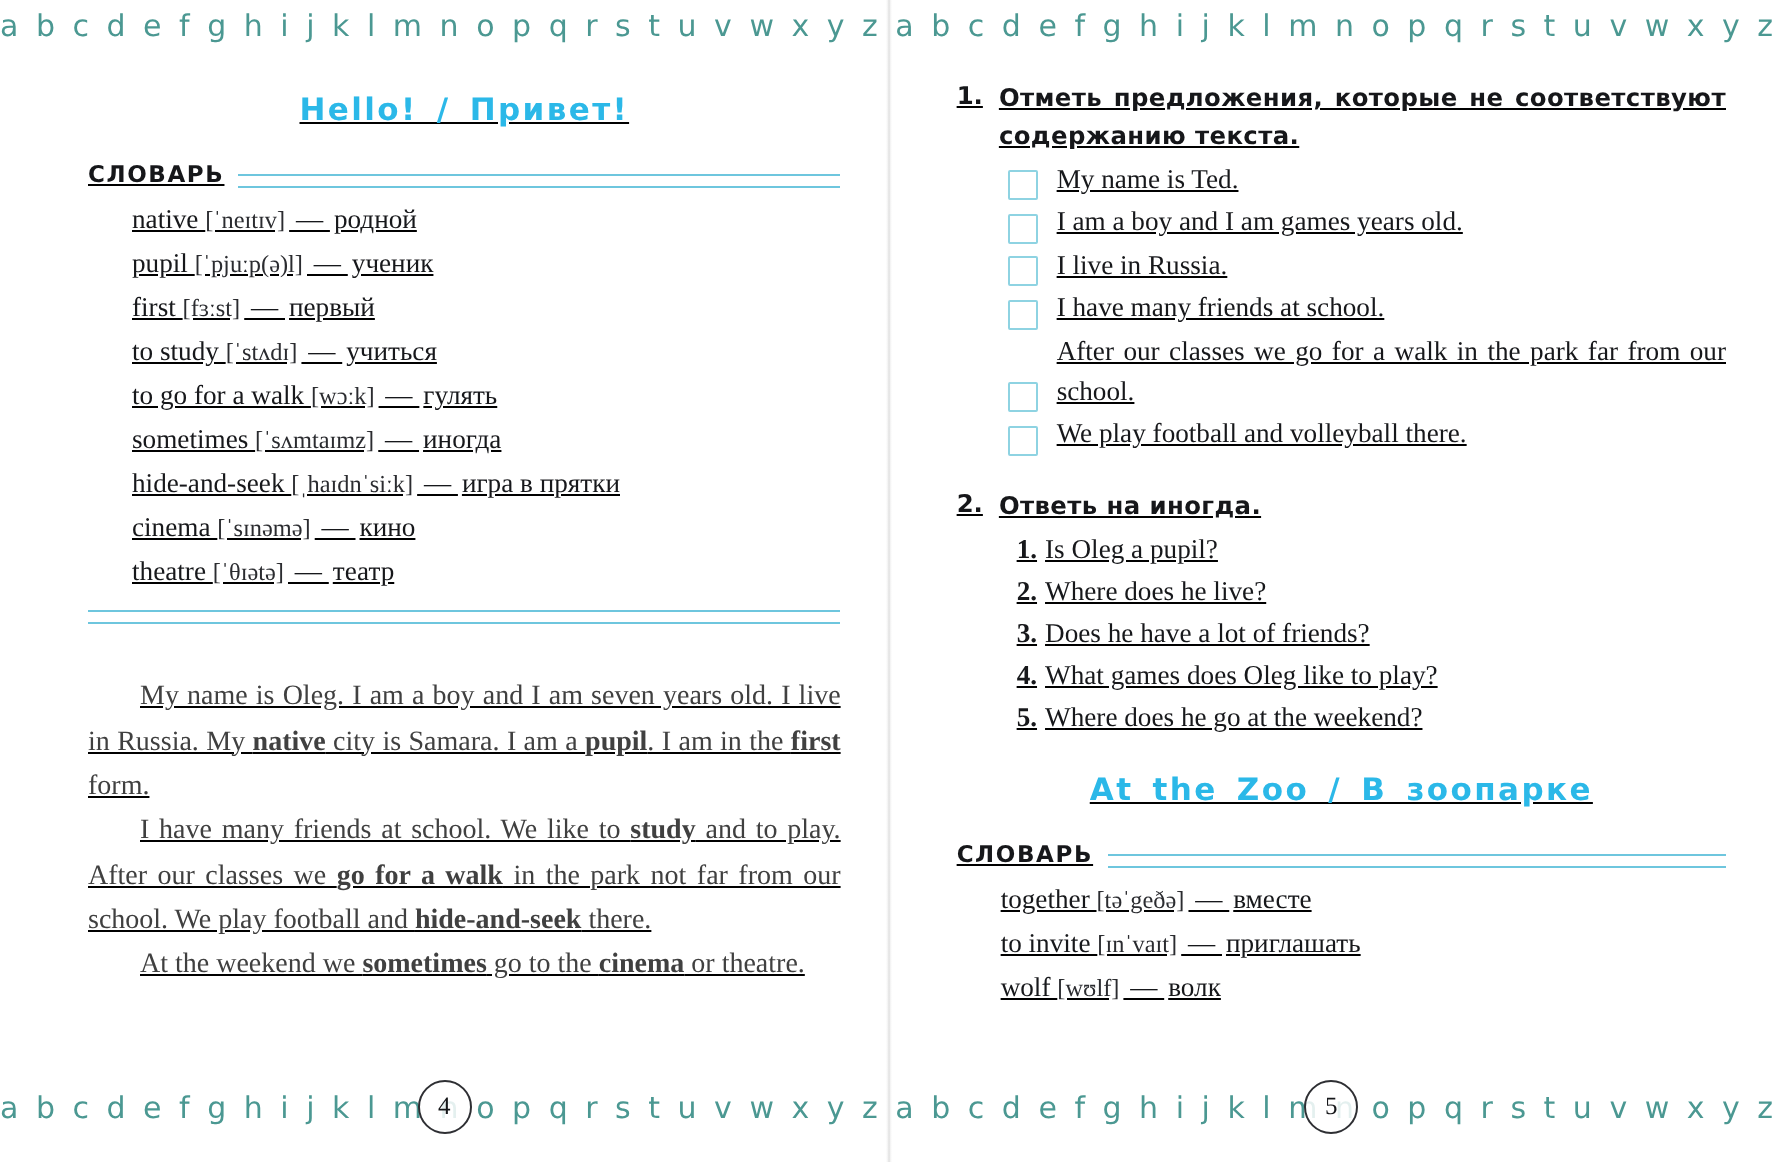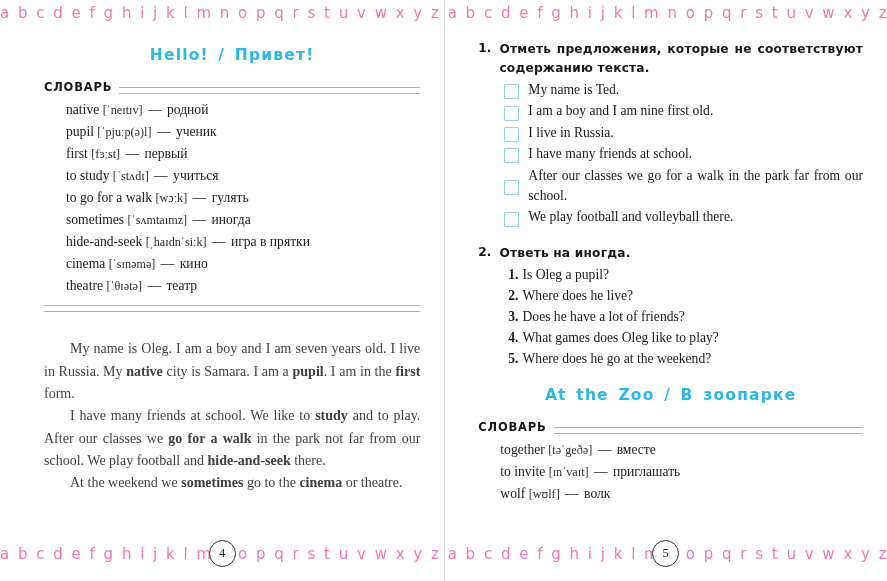--- a/index.html
+++ b/index.html
@@ -19,21 +19,21 @@
     display: flex;
     background: #ffffff;
   }
 
   
   .deco-band {
     position: absolute;
     left: 0; right: 0;
     height: 32px;
     overflow: hidden;
-    color: #ec4899;
+    color: #0f766e;
     font-family: "DejaVu Sans", sans-serif;
     font-size: 15px;
     white-space: nowrap;
     letter-spacing: 2px;
     opacity: .75;
     user-select: none;
     pointer-events: none;
   }
   .deco-band.top { top: 4px; }
   .deco-band.bottom { bottom: 4px; }
@@ -51,20 +51,21 @@
       rgba(0,0,0,0.05) 70%,
       rgba(0,0,0,0.00) 100%);
     pointer-events: none;
   }
 
   .page {
     width: 518px;
     height: 581px;
     position: relative;
     box-sizing: border-box;
+    text-decoration: underline;
   }
   .page-left  { padding: 40px 24px 0 44px; }
   .page-right { padding: 40px 24px 0 34px; }
 
   
   .section-title {
     color: #2bb8e8;
     font-family: "DejaVu Sans", sans-serif;
     font-weight: bold;
     font-size: 15.5px;
@@ -165,21 +166,21 @@
     flex: 1;
   }
 
   .check-list {
     margin: 3px 0 0 0;
     padding: 0 0 0 26px;
     list-style: none;
   }
   .check-list li {
     display: flex;
-    align-items: center;
+    align-items: flex-end;
     gap: 9px;
     margin-bottom: 1px;
   }
   .checkbox {
     width: 13px; height: 13px;
     border: 1.4px solid #8ed3e2;
     background: #ffffff;
     flex: none;
     margin-top: 3px;
     border-radius: 1px;
@@ -285,21 +286,21 @@
         <span class="ex-num">1.</span>
         <span class="ex-instruction">Отметь предложения, которые не соответствуют содержанию текста.</span>
       </div>
       <ul class="check-list" id="checklist">
           <li>
             <span class="checkbox"></span>
             <span class="check-text">My name is Ted.</span>
           </li>
           <li>
             <span class="checkbox"></span>
-            <span class="check-text">I am a boy and I am nine first old.</span>
+            <span class="check-text">I am a boy and I am games years old.</span>
           </li>
           <li>
             <span class="checkbox"></span>
             <span class="check-text">I live in Russia.</span>
           </li>
           <li>
             <span class="checkbox"></span>
             <span class="check-text">I have many friends at school.</span>
           </li>
           <li>

